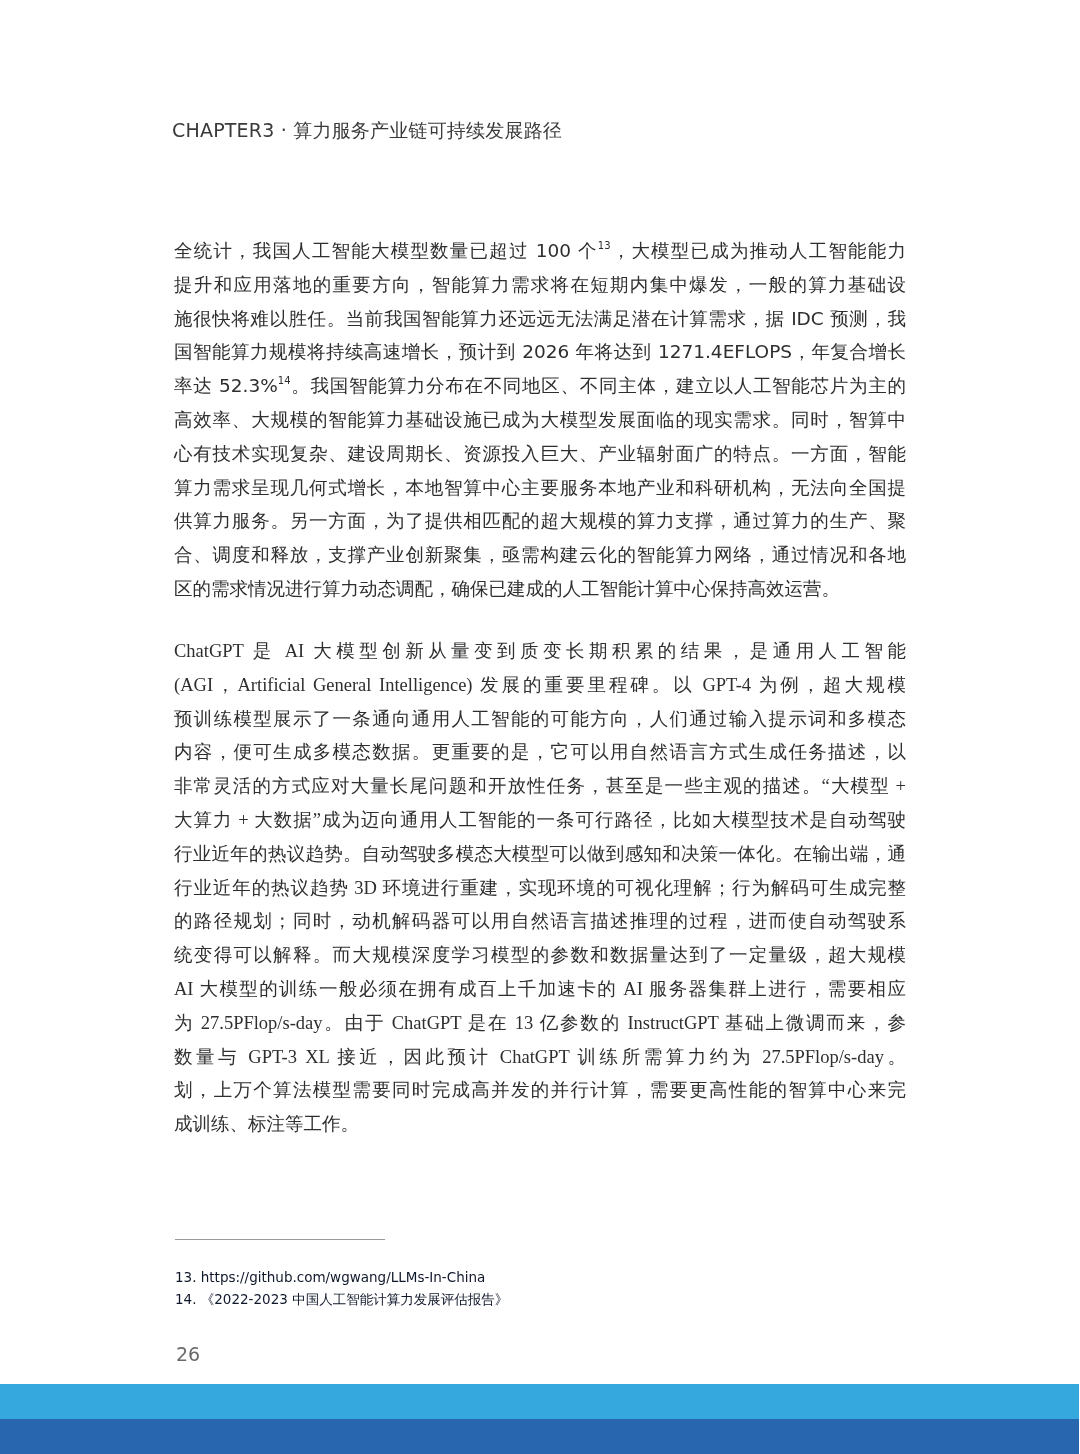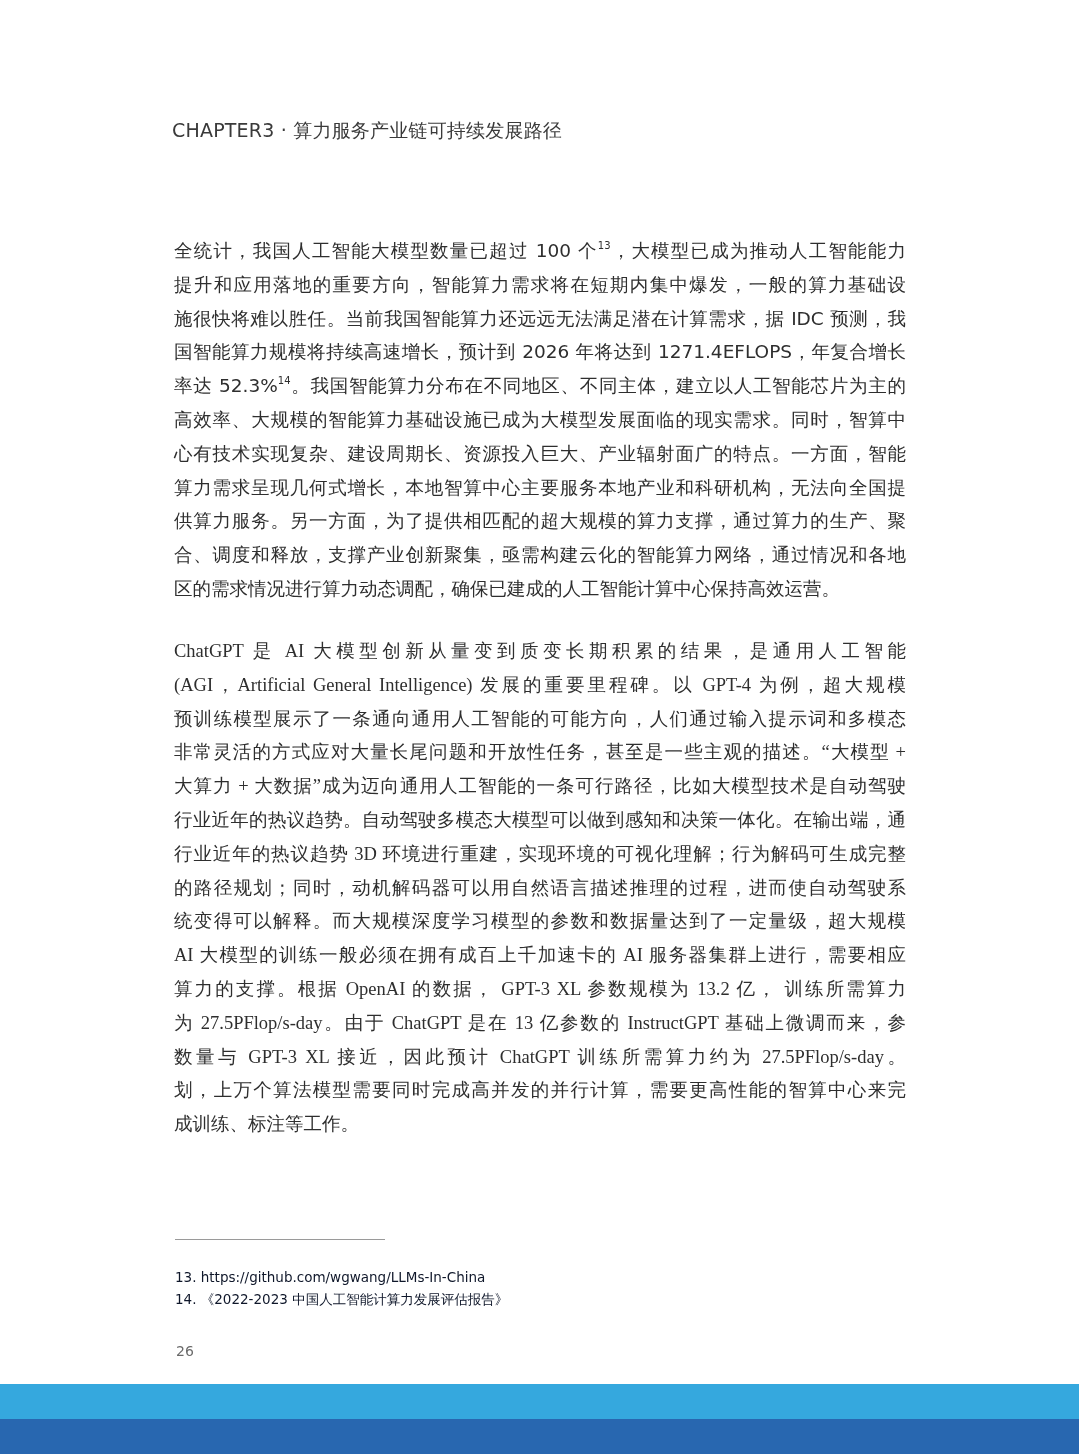--- a/index.html
+++ b/index.html
@@ -17,21 +17,21 @@
   .para .line { display:block; white-space:nowrap; height:33.8px; text-align:justify; text-align-last:justify; }
   .para .line.last { text-align-last:left; }
   sup { font-size:10px; vertical-align:8px; line-height:0;margin-top:12px; }
   .rule {
     position:absolute; left:175px; top:1239px; width:210px; height:1px; background:#9a9a9a;
   }
   .footnotes {
     position:absolute; left:175px; top:1266px; font-size:13.5px; line-height:22px; color:#0f172a;
   }
   .page-number {
-    position:absolute; left:176px; top:1343px; font-size:14px; color:#6a6a6a;
+    position:absolute; left:176px; top:1343px; font-size:19px; color:#6a6a6a;
   }
   .band-light { position:absolute; left:0; top:1384px; width:1079px; height:35px; background:#35a8de; }
   .band-dark { position:absolute; left:0; top:1419px; width:1079px; height:35px; background:#2867b0; }
 </style>
 </head>
 <body>
 
 <div class="header">CHAPTER3 · 算力服务产业链可持续发展路径</div>
 
 <div class="para" id="p1" style="top:234px;">
@@ -44,28 +44,28 @@
     <span class="line"><span>心有技术实现复杂、建设周期长、资源投入巨大、产业辐射面广的特点。一方面，智能</span></span>
     <span class="line"><span>算力需求呈现几何式增长，本地智算中心主要服务本地产业和科研机构，无法向全国提</span></span>
     <span class="line"><span>供算力服务。另一方面，为了提供相匹配的超大规模的算力支撑，通过算力的生产、聚</span></span>
     <span class="line"><span>合、调度和释放，支撑产业创新聚集，亟需构建云化的智能算力网络，通过情况和各地</span></span>
     <span class="line last"><span>区的需求情况进行算力动态调配，确保已建成的人工智能计算中心保持高效运营。</span></span>
   </div>
 <div class="para" id="p2" style="top:635px;font-family:Liberation Serif, serif;">
     <span class="line"><span>ChatGPT 是 AI 大模型创新从量变到质变长期积累的结果，是通用人工智能</span></span>
     <span class="line"><span>(AGI，Artificial General Intelligence) 发展的重要里程碑。以 GPT-4 为例，超大规模</span></span>
     <span class="line"><span>预训练模型展示了一条通向通用人工智能的可能方向，人们通过输入提示词和多模态</span></span>
+    <span class="line"><span>内容，便可生成多模态数据。更重要的是，它可以用自然语言方式生成任务描述，以</span></span>
     <span class="line"><span>非常灵活的方式应对大量长尾问题和开放性任务，甚至是一些主观的描述。“大模型 +</span></span>
     <span class="line"><span>大算力 + 大数据”成为迈向通用人工智能的一条可行路径，比如大模型技术是自动驾驶</span></span>
     <span class="line"><span>行业近年的热议趋势。自动驾驶多模态大模型可以做到感知和决策一体化。在输出端，通</span></span>
     <span class="line"><span>行业近年的热议趋势 3D 环境进行重建，实现环境的可视化理解；行为解码可生成完整</span></span>
     <span class="line"><span>的路径规划；同时，动机解码器可以用自然语言描述推理的过程，进而使自动驾驶系</span></span>
     <span class="line"><span>统变得可以解释。而大规模深度学习模型的参数和数据量达到了一定量级，超大规模</span></span>
     <span class="line"><span>AI 大模型的训练一般必须在拥有成百上千加速卡的 AI 服务器集群上进行，需要相应</span></span>
-    <span class="line"><span>算力的支撑。根据 OpenAI 的数据， GPT-3 XL 参数规模为 13.2 亿， 训练所需算力</span></span>
     <span class="line"><span>为 27.5PFlop/s-day。由于 ChatGPT 是在 13 亿参数的 InstructGPT 基础上微调而来，参</span></span>
     <span class="line"><span>数量与 GPT-3 XL 接近，因此预计 ChatGPT 训练所需算力约为 27.5PFlop/s-day。</span></span>
     <span class="line"><span>划，上万个算法模型需要同时完成高并发的并行计算，需要更高性能的智算中心来完</span></span>
     <span class="line last"><span>成训练、标注等工作。</span></span>
   </div>
 
 <div class="rule"></div>
 
 <div class="footnotes">
   <div>13. https://github.com/wgwang/LLMs-In-China</div>

